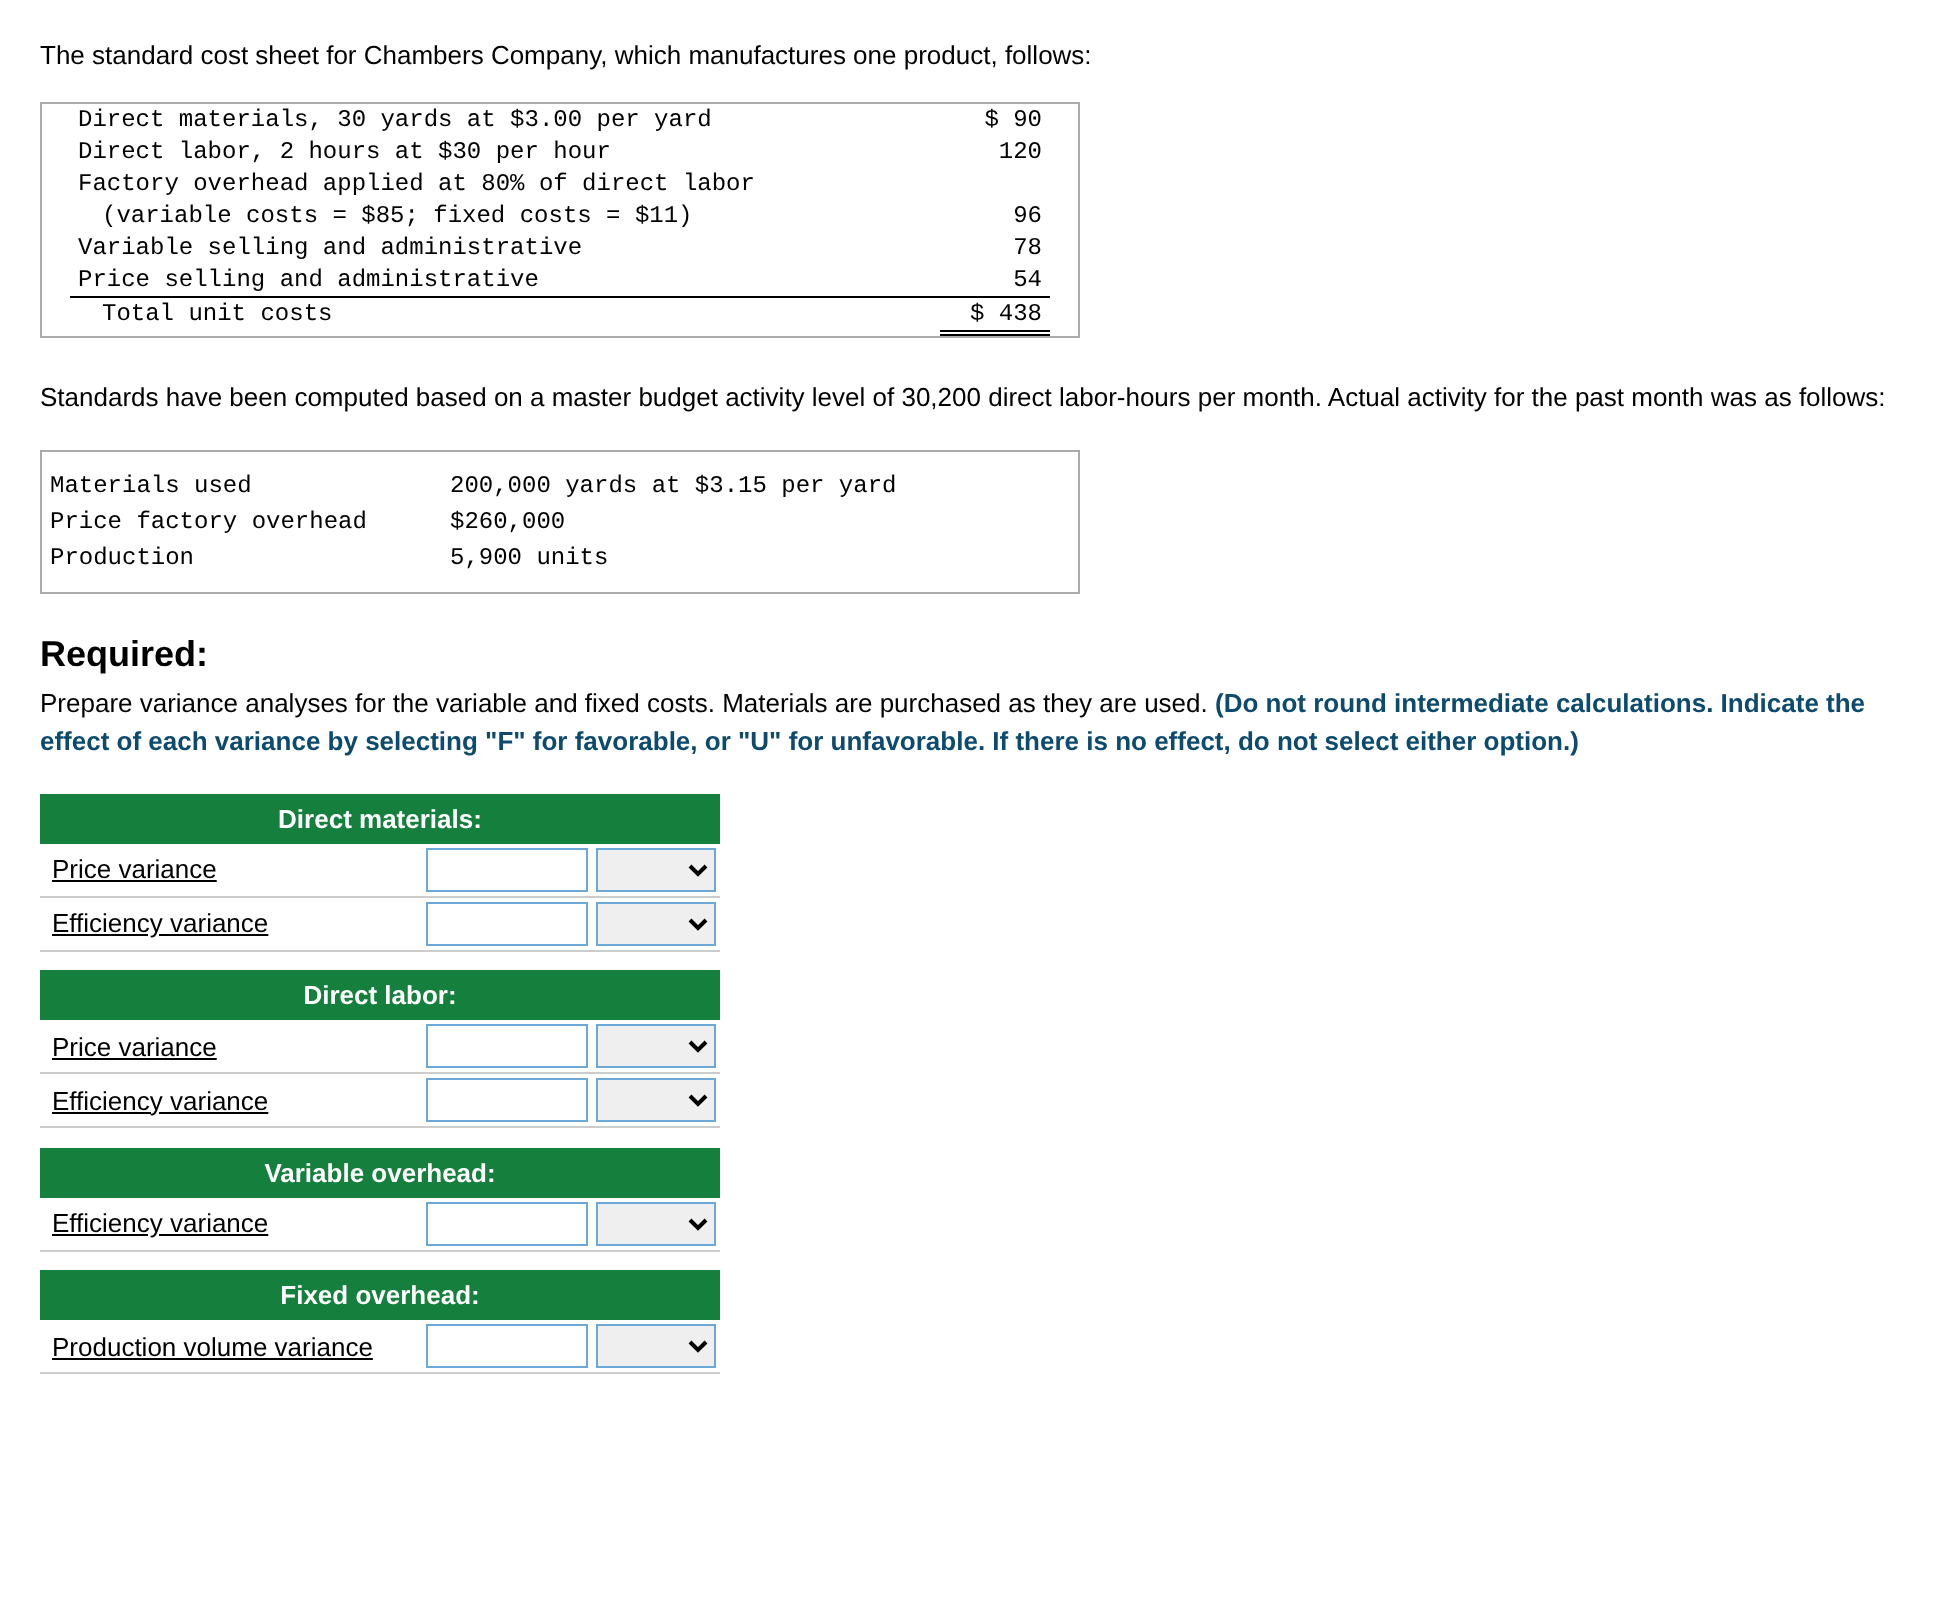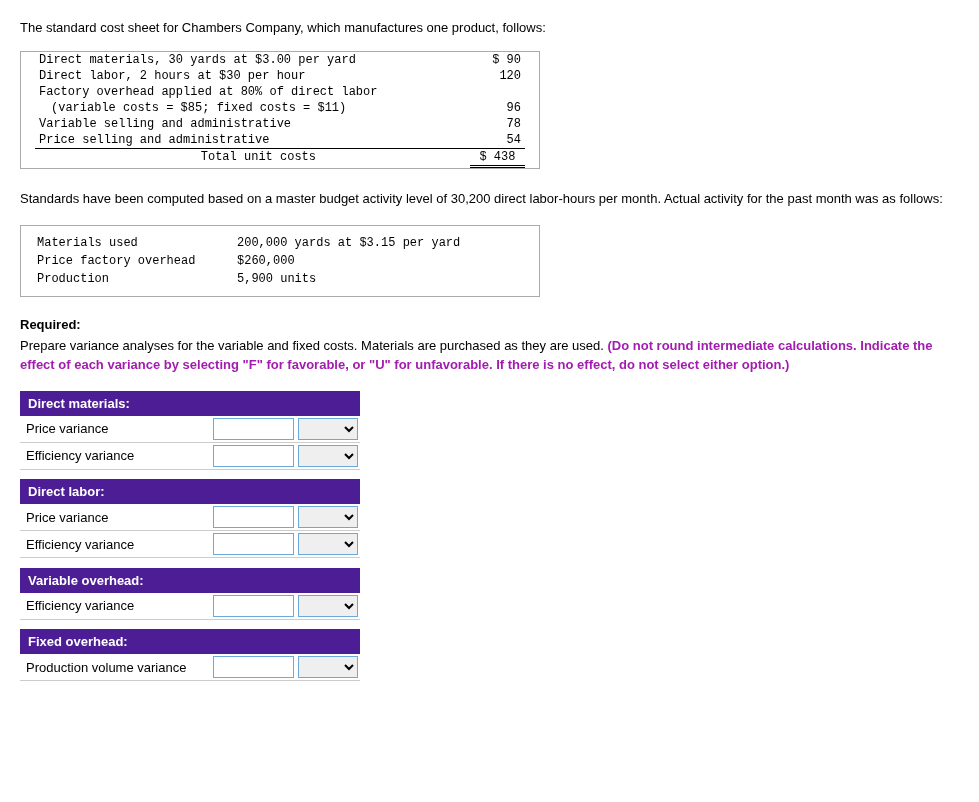--- a/index.html
+++ b/index.html
@@ -30,37 +30,36 @@
     .cost-sheet-table td {
       padding: 1px 4px;
       vertical-align: top;
     }
     .cost-sheet-table .amount {
       text-align: right;
       white-space: nowrap;
     }
     .cost-sheet-table .total-row td {
       border-top: 1px solid #000;
-      text-align: center;
     }
     .cost-sheet-table .indent {
       padding-left: 16px;
     }
     .double-underline {
       border-bottom: 3px double #000;
     }
 
     .standards-text {
       margin-bottom: 16px;
       font-size: 13px;
       line-height: 1.5;
     }
     .actual-table {
       border: 1px solid #aaa;
-      padding: 8px 12px;
+      padding: 8px 0;
       margin-bottom: 20px;
       width: 520px;
       font-family: 'Courier New', monospace;
       font-size: 12px;
     }
     .actual-table table {
       width: 100%;
       border-collapse: collapse;
     }
     .actual-table td {
@@ -68,48 +67,50 @@
     }
     .actual-table .label-col {
       width: 200px;
     }
 
     .required-section {
       margin-bottom: 16px;
     }
     .required-title {
       font-weight: bold;
-      font-size: 13px;
+      font-size: 18px;
       margin-bottom: 4px;
     }
     .required-body {
       font-size: 13px;
       line-height: 1.5;
     }
     .required-body .bold-red {
-      color: #a21caf;
+      color: #0c4a6e;
       font-weight: bold;
     }
 
     .variance-table {
       width: 340px;
       border-collapse: collapse;
       font-size: 13px;
     }
     .variance-table td, .variance-table th {
       padding: 4px 6px;
     }
     .variance-table .section-header td {
-      background-color: #4c1d95;
+      background-color: #15803d;
       color: #fff;
       font-weight: bold;
       padding: 5px 8px;
+      text-align: center;
     }
     .variance-table .data-row td {
       border-bottom: 1px solid #ccc;
+      text-decoration: underline;
     }
     .variance-table .data-row td.label-cell {
       width: 180px;
     }
     .variance-table .data-row td.input-cell {
       width: 80px;
       padding: 2px;
     }
     .variance-table .data-row td.select-cell {
       width: 60px;

